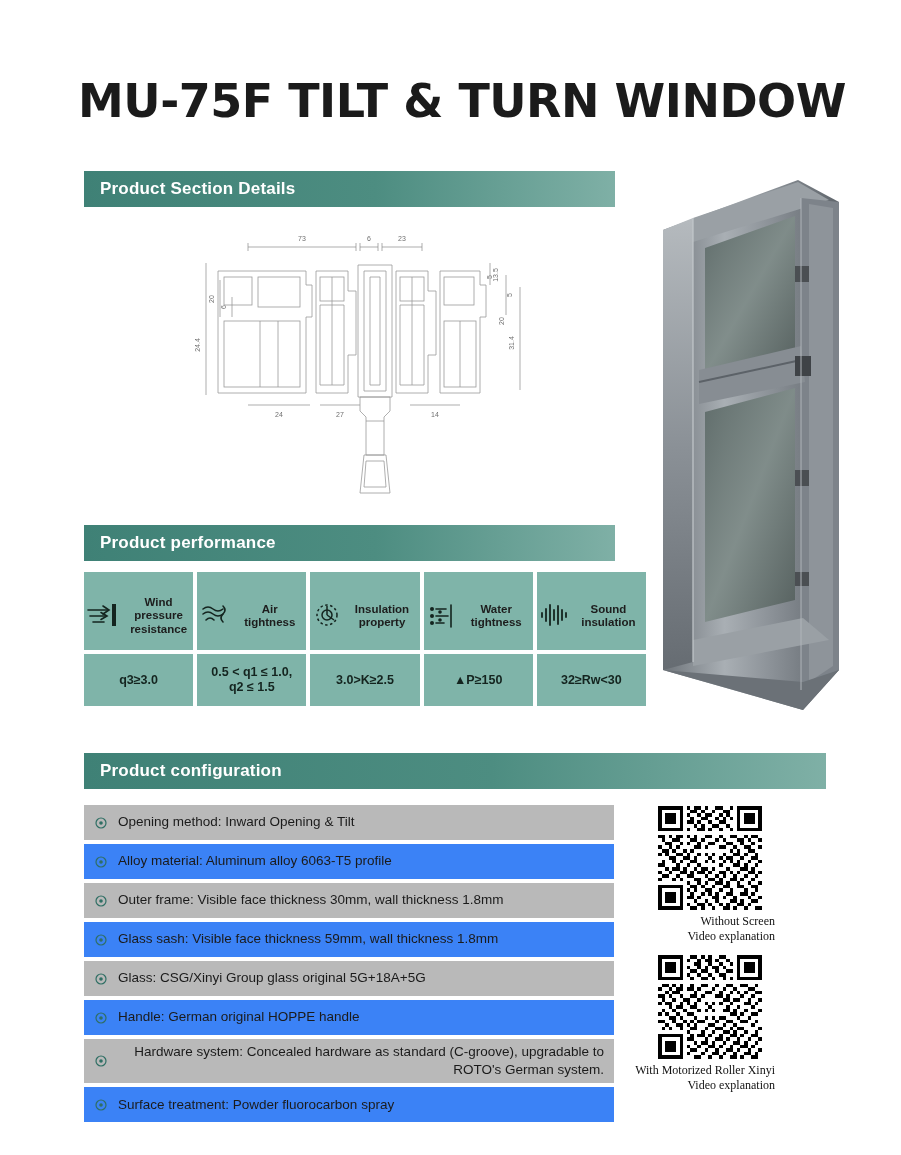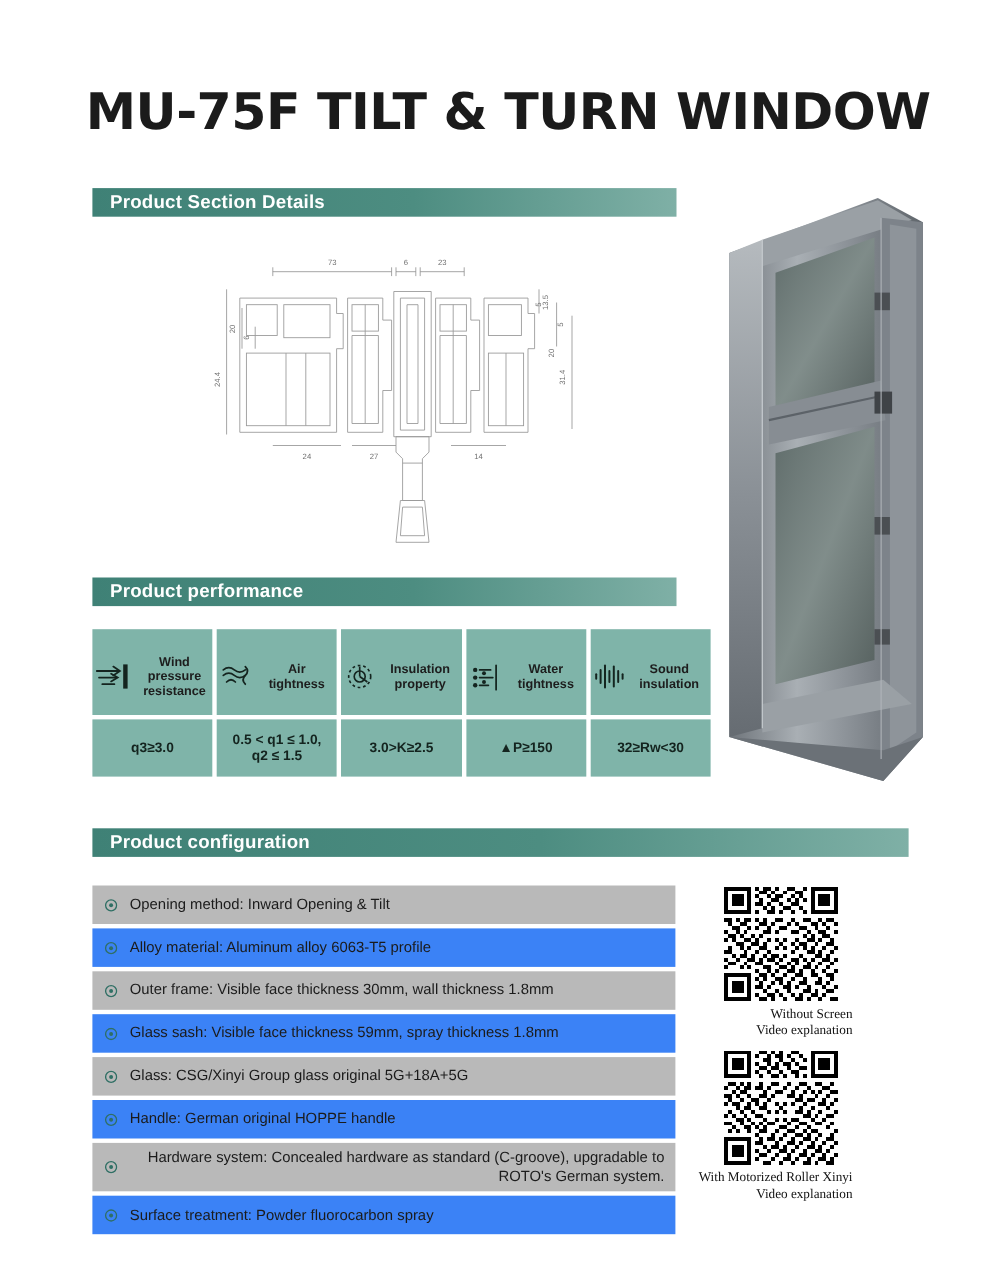--- a/index.html
+++ b/index.html
@@ -13,21 +13,21 @@
   
   .title{
     position:absolute;left:78px;top:74px;
     font-size:46px;font-weight:bold;letter-spacing:-0.5px;
     color:#1b1b1b;font-family:"DejaVu Sans","Liberation Sans",sans-serif;
     white-space:nowrap;
   }
 
   
   .bar{
-    position:absolute;height:26px;
+    position:absolute;height:36px;
     background:linear-gradient(to right,#3f8176 0%,#4d8d81 55%,#7fb0a6 100%);
     display:flex;align-items:center;
   }
   .bar span{
     color:#ffffff;font-size:17px;font-weight:bold;padding-left:16px;
     letter-spacing:0.2px;
   }
   #bar-section{left:84px;top:171px;width:531px;}
   #bar-performance{left:84px;top:525px;width:531px;}
   #bar-configuration{left:84px;top:753px;width:742px;}
@@ -358,21 +358,21 @@
       </div>
       <div class="cfg-text">Outer frame: Visible face thickness 30mm, wall thickness 1.8mm</div>
     </div>
     <div class="cfg-row light">
       <div class="cfg-ico">
         <svg width="12" height="12" viewBox="0 0 12 12">
             <circle cx="6" cy="6" r="5" fill="none" stroke="#2f6f64" stroke-width="1.2"></circle>
             <circle cx="6" cy="6" r="1.8" fill="#2f6f64"></circle>
           </svg>
       </div>
-      <div class="cfg-text">Glass sash: Visible face thickness 59mm, spray thickness 1.8mm</div>
+      <div class="cfg-text">Glass sash: Visible face thickness 59mm, wall thickness 1.8mm</div>
     </div>
     <div class="cfg-row dark">
       <div class="cfg-ico">
         <svg width="12" height="12" viewBox="0 0 12 12">
             <circle cx="6" cy="6" r="5" fill="none" stroke="#2f6f64" stroke-width="1.2"></circle>
             <circle cx="6" cy="6" r="1.8" fill="#2f6f64"></circle>
           </svg>
       </div>
       <div class="cfg-text">Glass: CSG/Xinyi Group glass original 5G+18A+5G</div>
     </div>

